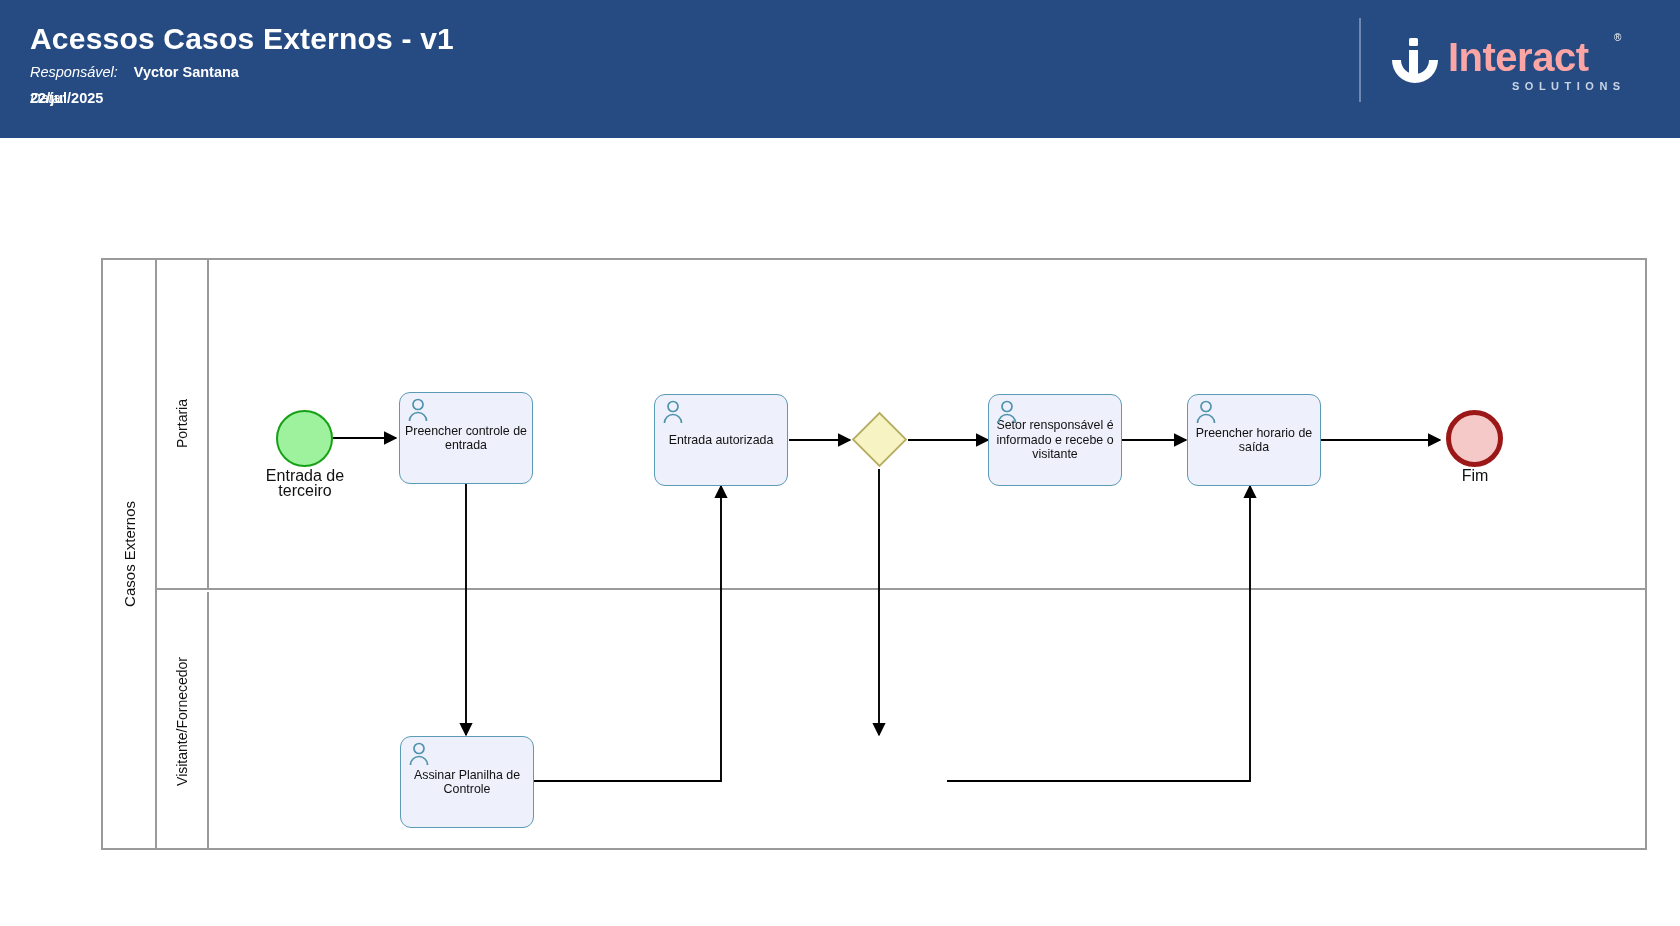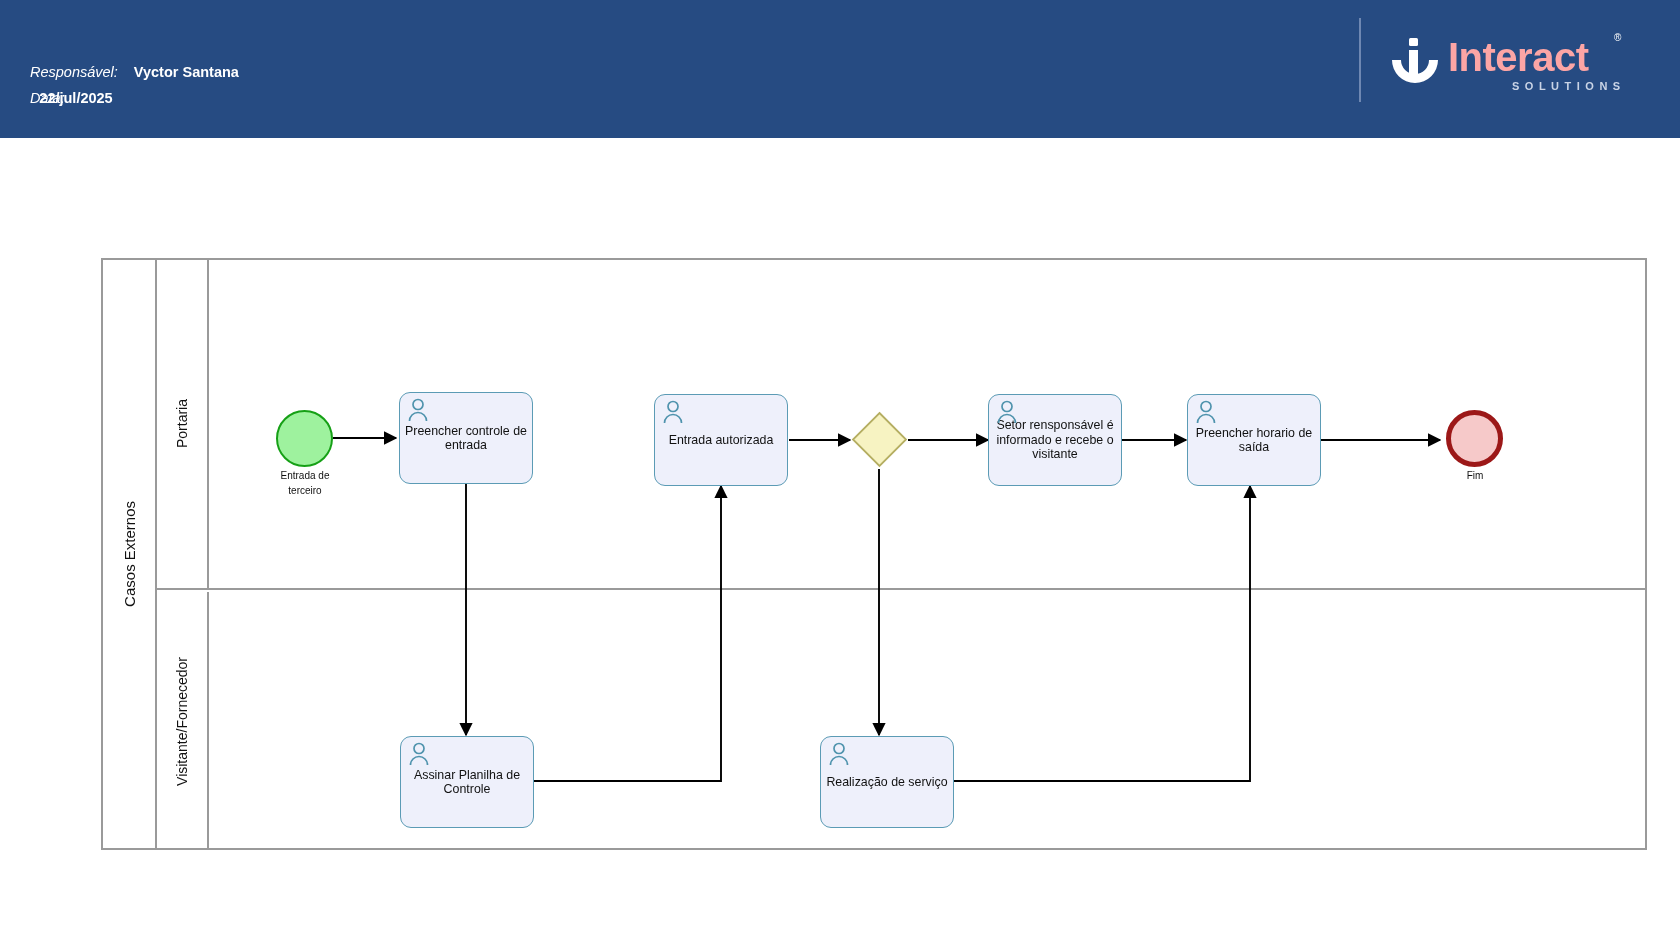--- a/index.html
+++ b/index.html
@@ -24,21 +24,21 @@
     font-size: 30px; font-weight: bold;
     letter-spacing: 0.2px;
     white-space: nowrap;
   }
   .meta-row { position: absolute; font-size: 14.5px; white-space: nowrap; }
   #meta-resp { left: 30px; top: 64px; }
   #meta-data { left: 30px; top: 90px; }
   .meta-label { font-style: italic; font-weight: normal; }
   .meta-value { font-weight: bold; }
   #meta-resp .meta-value { margin-left: 16px; }
-  #meta-data .meta-value { display: inline-block; width: 92px; text-align: center; }
+  #meta-data .meta-value { display: inline-block; width: 92px; text-align: left; }
   #meta-data .meta-label { display: inline-block; width: 0px; }
   #meta-data-label { display:inline-block; width: 95px; font-style: italic; }
 
   #header-divider {
     position: absolute; left: 1359px; top: 18px;
     width: 2px; height: 84px;
     background: #6f88b2;
   }
 
   
@@ -135,40 +135,41 @@
     background: #9ef29e;
     border: 2.6px solid #16a016;
   }
   .event-end {
     width: 57px; height: 57px;
     background: #f6c9c9;
     border: 5.5px solid #9c1818;
   }
   .event-label {
     position: absolute;
-    font-size: 10px; color: #111; text-align: center;
+    font-size: 16px; color: #111; text-align: center;
     line-height: 14.5px; white-space: pre-line;
   }
 
   .gateway {
     position: absolute;
     width: 57px; height: 57px;
   }
 
   
   #connectors {
     position: absolute; left: 0; top: 0;
     width: 1680px; height: 788px;
     pointer-events: none;
   }
 </style>
 </head>
 <body>
 
 <div id="header">
+  <div id="header-title">Acessos Casos Externos - v1</div>
 
   <div class="meta-row" id="meta-resp">
     <span class="meta-label">Responsável:</span><span class="meta-value">Vyctor Santana</span>
   </div>
 
   <div class="meta-row" id="meta-data">
     <span id="meta-data-label" class="meta-label">Data:</span><span class="meta-value">22/jul/2025</span>
   </div>
 
   <div id="header-divider"></div>
@@ -277,21 +278,14 @@
   <div class="event-label" style="left:1420px; top:331px; width:110px;">Fim</div>
 
   <div class="task" style="left:400px; top:598px;">
     <svg class="task-icon" viewBox="0 0 22 24">
       <circle cx="11" cy="6.5" r="5" fill="none" stroke="#4f93ad" stroke-width="1.7"></circle>
       <path d="M2.5 23 a8.5 8.5 0 0 1 17 0" fill="none" stroke="#4f93ad" stroke-width="1.7"></path>
     </svg>
     <div class="task-label">Assinar Planilha de Controle</div>
   </div>
 
-  <div class="task" style="left:820px; top:598px;">
-    <svg class="task-icon" viewBox="0 0 22 24">
-      <circle cx="11" cy="6.5" r="5" fill="none" stroke="#4f93ad" stroke-width="1.7"></circle>
-      <path d="M2.5 23 a8.5 8.5 0 0 1 17 0" fill="none" stroke="#4f93ad" stroke-width="1.7"></path>
-    </svg>
-    <div class="task-label">Realização de serviço</div>
-  </div>
 
 </div>
 
 </body></html>

